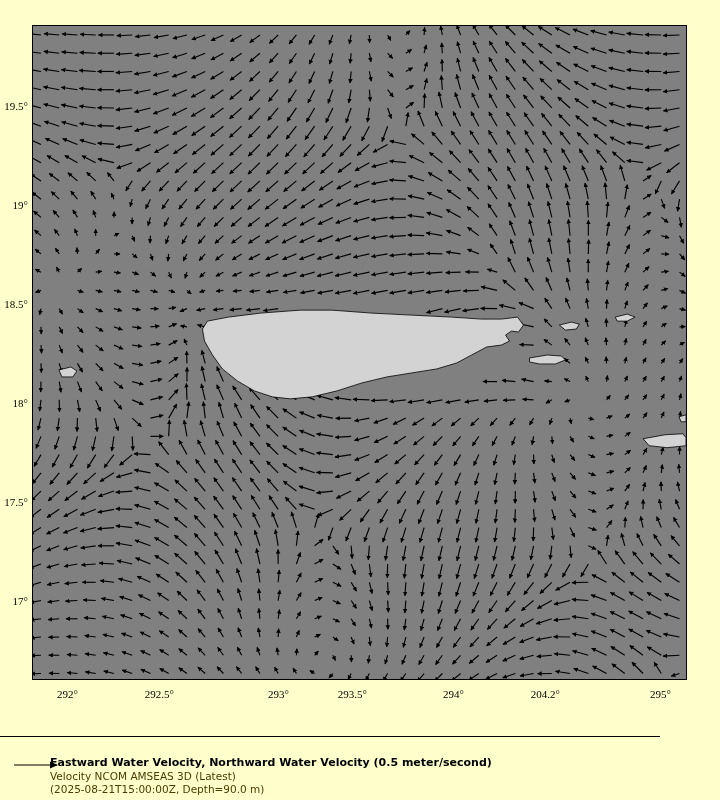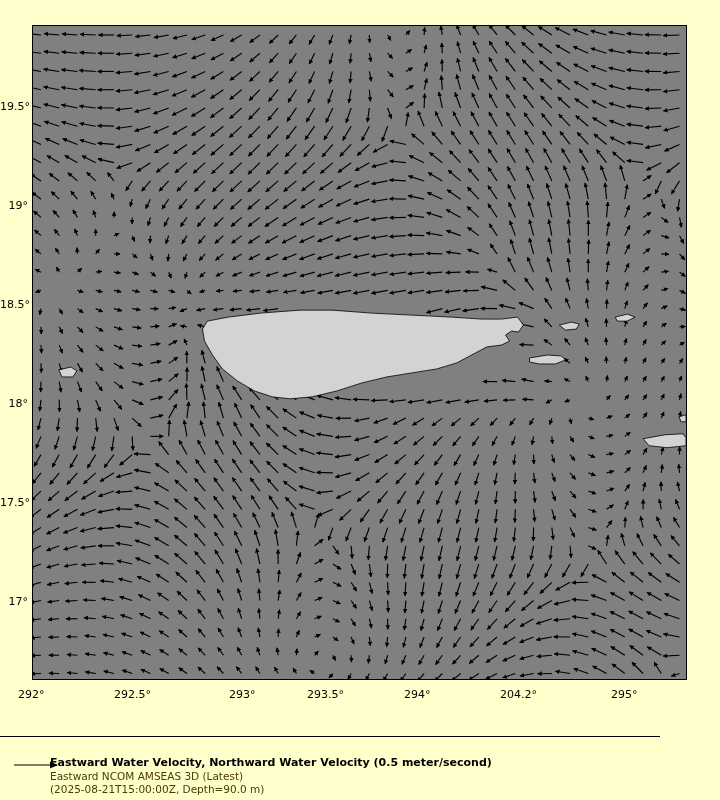--- a/index.html
+++ b/index.html
@@ -36,28 +36,29 @@
     top: 0;
     width: 100%;
     height: 100%;
   }
   
   .axis-label {
     position: absolute;
     font-size: 11px;
     color: #000;
     white-space: nowrap;
+    font-family: Liberation Serif, serif;
   }
   .y-label {
     text-align: right;
     width: 28px;
     left: 0px;
   }
   .x-label {
-    text-align: left;
+    text-align: right;
     width: 60px;
   }
   
   #legend {
     position: absolute;
     left: 0px;
     top: 736px;
     width: 660px;
     height: 94px;
     border-top: 1px solid #000;
@@ -1358,18 +1359,18 @@
   <div class="axis-label x-label" style="left:500px; top:688px">204.2°</div>
   <div class="axis-label x-label" style="left:611px; top:688px">295°</div>
 
   <div id="legend">
     <svg id="legend-arrow" viewBox="0 0 44 12">
       <line x1="0" y1="6" x2="38" y2="6" stroke="#000" stroke-width="1.2"></line>
       <path d="M44,6 L36,2.6 L36,9.4 Z" fill="#000"></path>
     </svg>
     <div id="legend-text">
       <div id="legend-title">Eastward Water Velocity, Northward Water Velocity (0.5 meter/second)</div>
-      <div class="legend-sub">Eastward NCOM AMSEAS 3D (Latest)</div>
+      <div class="legend-sub">Velocity NCOM AMSEAS 3D (Latest)</div>
       <div class="legend-sub">(2025-08-21T15:00:00Z, Depth=90.0 m)</div>
     </div>
   </div>
 
 </div>
 
 </body></html>

